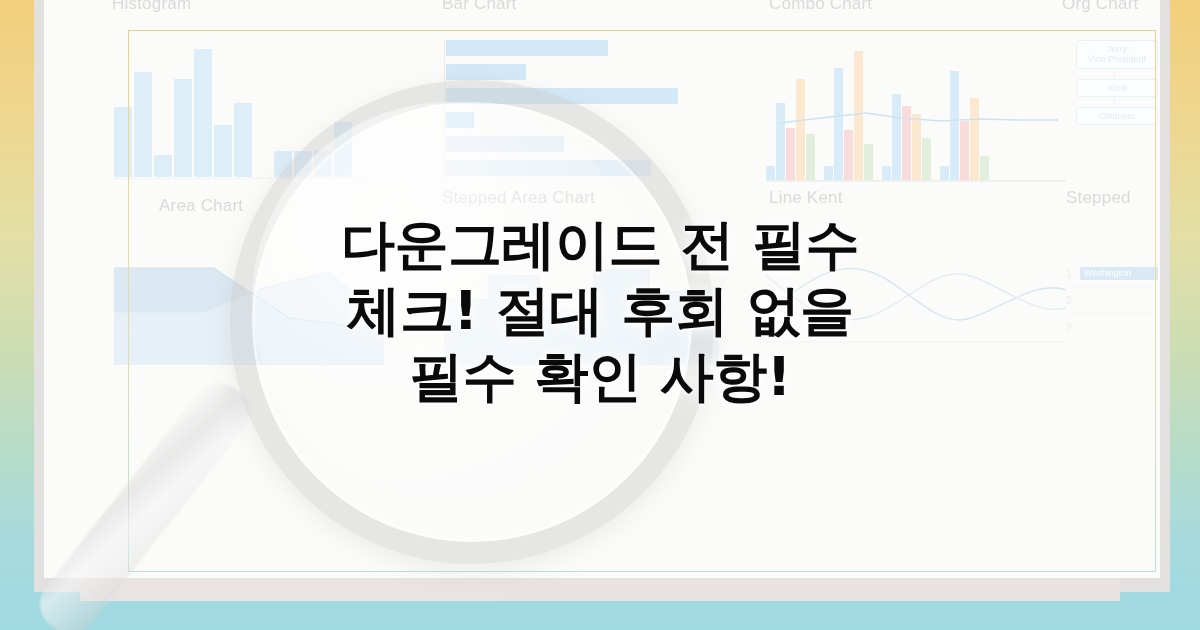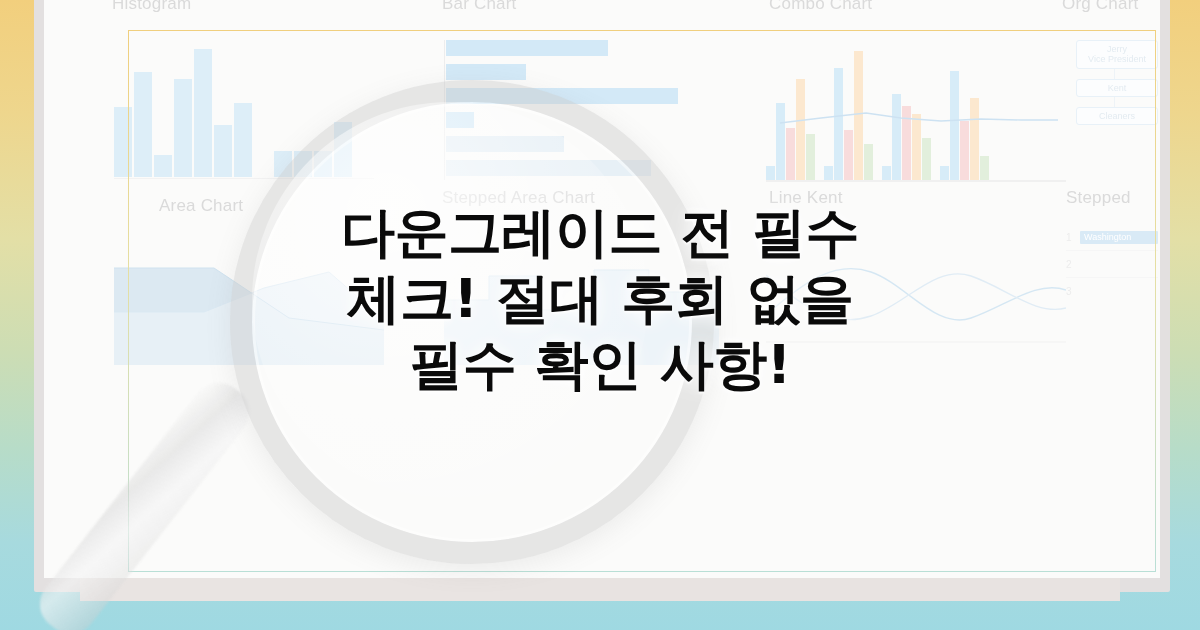--- a/index.html
+++ b/index.html
@@ -79,21 +79,21 @@
 
   
   .org{position:absolute;}
   .orgnode{
     border:1px solid #e8f1f8;background:#fcfdfe;border-radius:3px;
     color:#e3ebf1;font-size:9px;text-align:center;padding:3px 2px;line-height:1.15;
   }
   .orgconn{width:1px;background:#eef3f7;margin:0 auto;height:10px;}
 
   
-  .timeline{position:absolute;}
+  .timeline{position:absolute;margin-top:36px;}
   .tlrow{display:flex;align-items:center;height:26px;border-bottom:1px solid #f6f6f6;}
   .tlnum{width:14px;font-size:10px;color:#ececec;}
   .tlbar{height:13px;background:#d9eaf6;color:#ffffff;font-size:9px;
          display:flex;align-items:center;padding-left:4px;border-radius:1px;}
 
   
   .areabox{position:absolute;}
 
   
   .mag-wrap{position:absolute;left:190px;top:60px;width:520px;height:540px;pointer-events:none;}
@@ -111,21 +111,21 @@
     box-shadow:0 0 0 3px rgba(255,255,255,.45) inset, 0 6px 26px rgba(120,120,120,.12);
   }
   .mag-glass{
     position:absolute;left:62px;top:42px;width:396px;height:396px;
     border-radius:50%;
     background:radial-gradient(circle at 34% 28%, rgba(255,255,255,.72) 0%, rgba(255,255,255,.30) 45%, rgba(255,255,255,.12) 70%, rgba(255,255,255,.04) 100%);
   }
 
   
   .headline{
-    position:absolute;left:0;top:200px;width:1200px;
+    position:absolute;left:0;top:212px;width:1200px;
     text-align:center;
     font-family:"DejaVu Sans","Liberation Sans",sans-serif;
     font-weight:700;
     font-size:54px;
     line-height:1.22;
     color:#0a0a0a;
     letter-spacing:-0.5px;
     text-shadow:0 0 14px rgba(255,255,255,.95), 0 0 26px rgba(255,255,255,.85), 0 2px 2px rgba(255,255,255,.9);
     white-space:pre-line;
   }

